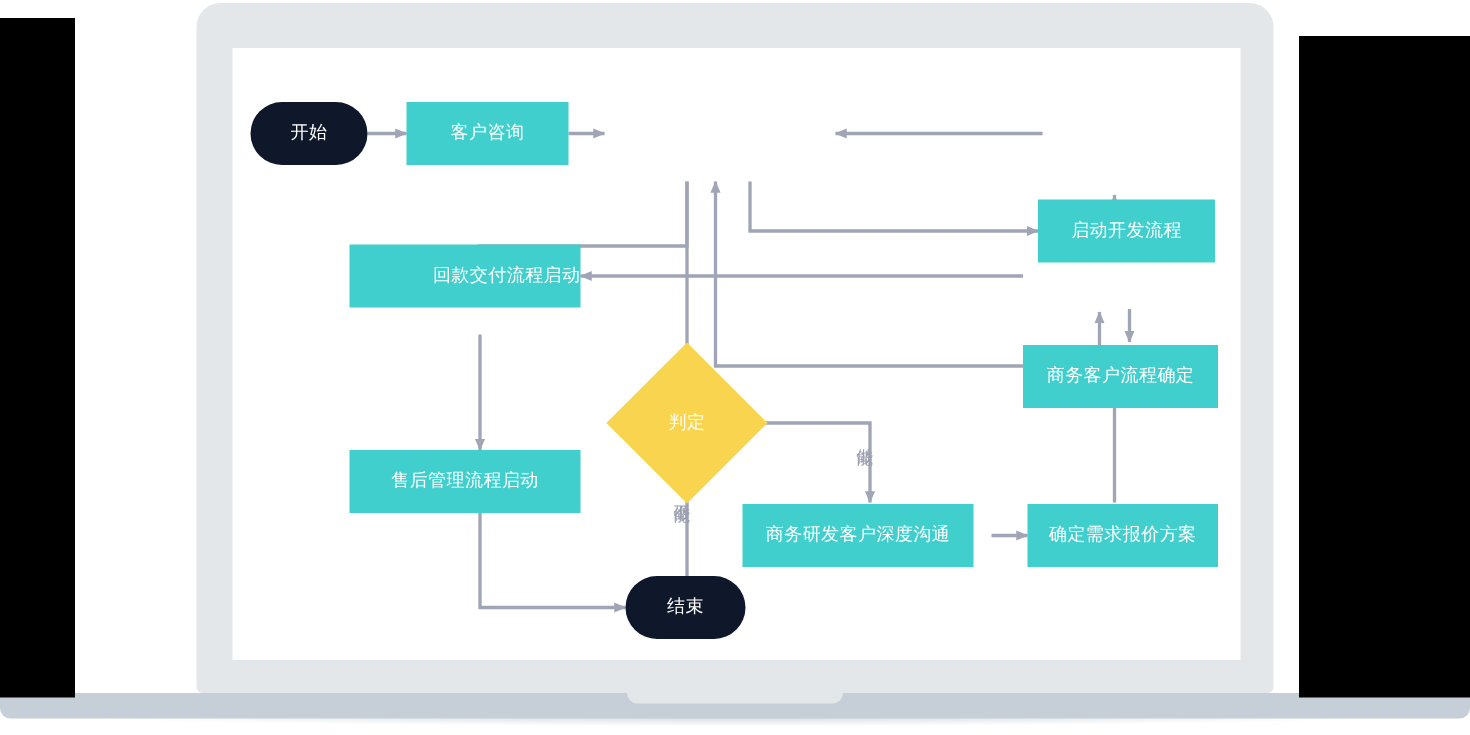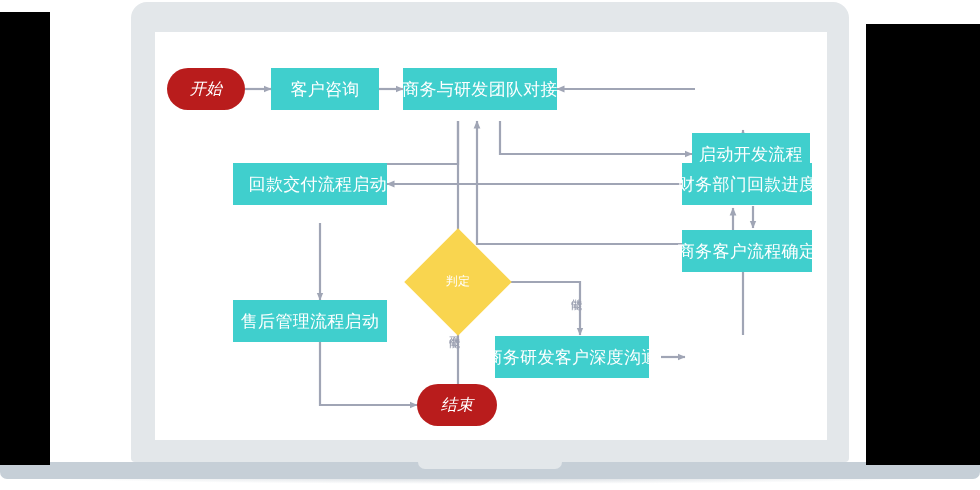--- a/index.html
+++ b/index.html
@@ -77,32 +77,31 @@
     left: 0; top: 0;
     width: 672px;
     height: 408px;
   }
   .node {
     position: absolute;
     display: flex;
     align-items: center;
     justify-content: center;
     color: #ffffff;
-    font-size: 17px;
+    font-size: 12px;
     line-height: 1.1;
     white-space: nowrap;
     letter-spacing: .3px;
     box-sizing: border-box;
   }
   .node.process { background: #40cfcd; }
   .node.terminal {
-    background: #b91c1c;
+    background: #0f172a;
     border-radius: 22px;
-    font-size: 16px;
-    font-style: italic;
+    font-size: 12px;
   }
   .node.decision {
     background: transparent;
     font-size: 12px;
     color: #ffffff;
     z-index: 3;
   }
   .diamond-shape {
     position: absolute;
     left: 0; top: 0;
@@ -161,54 +160,51 @@
     </svg>
 
     <div class="node terminal" style="left:12px;  top:36px;  width:78px;  height:42px;">
       <span>开始</span>
     </div>
 
     <div class="node process" style="left:116px; top:36px;  width:108px; height:42px;">
       <span>客户咨询</span>
     </div>
 
-    <div class="node process" style="left:248px; top:36px;  width:154px; height:42px;">
-      <span>商务与研发团队对接</span>
-    </div>
 
 
     <div class="node process" style="left:537px; top:101px; width:118px; height:42px;">
       <span>启动开发流程</span>
     </div>
 
     <div class="node process" style="left:78px;  top:131px; width:154px; height:42px;justify-content:flex-end;">
       <span>回款交付流程启动</span>
     </div>
 
-    <div class="node process" style="left:527px; top:131px; width:130px; height:42px;">
-      <span>财务部门回款进度</span>
-    </div>
 
     <div class="node process" style="left:527px; top:198px; width:130px; height:42px;">
       <span>商务客户流程确定</span>
     </div>
 
     <div class="node process" style="left:78px;  top:268px; width:154px; height:42px;text-align:center;">
       <span>售后管理流程启动</span>
     </div>
 
     <div class="node decision" style="left:265px; top:212px; width:76px;  height:76px;">
       <span class="diamond-shape"></span>
       <span>判定</span>
     </div>
 
     <div class="node process" style="left:340px; top:304px; width:154px; height:42px;">
       <span>商务研发客户深度沟通</span>
     </div>
 
+    <div class="node process" style="left:530px; top:304px; width:127px; height:42px;">
+      <span>确定需求报价方案</span>
+    </div>
 
     <div class="node terminal" style="left:262px; top:352px; width:80px;  height:42px;">
       <span>结束</span>
     </div>
 
     <div class="edge-label" style="left:415px; top:258px;">能做</div>
 
     <div class="edge-label" style="left:293px; top:296px;">不能做</div>
   </div>
 

